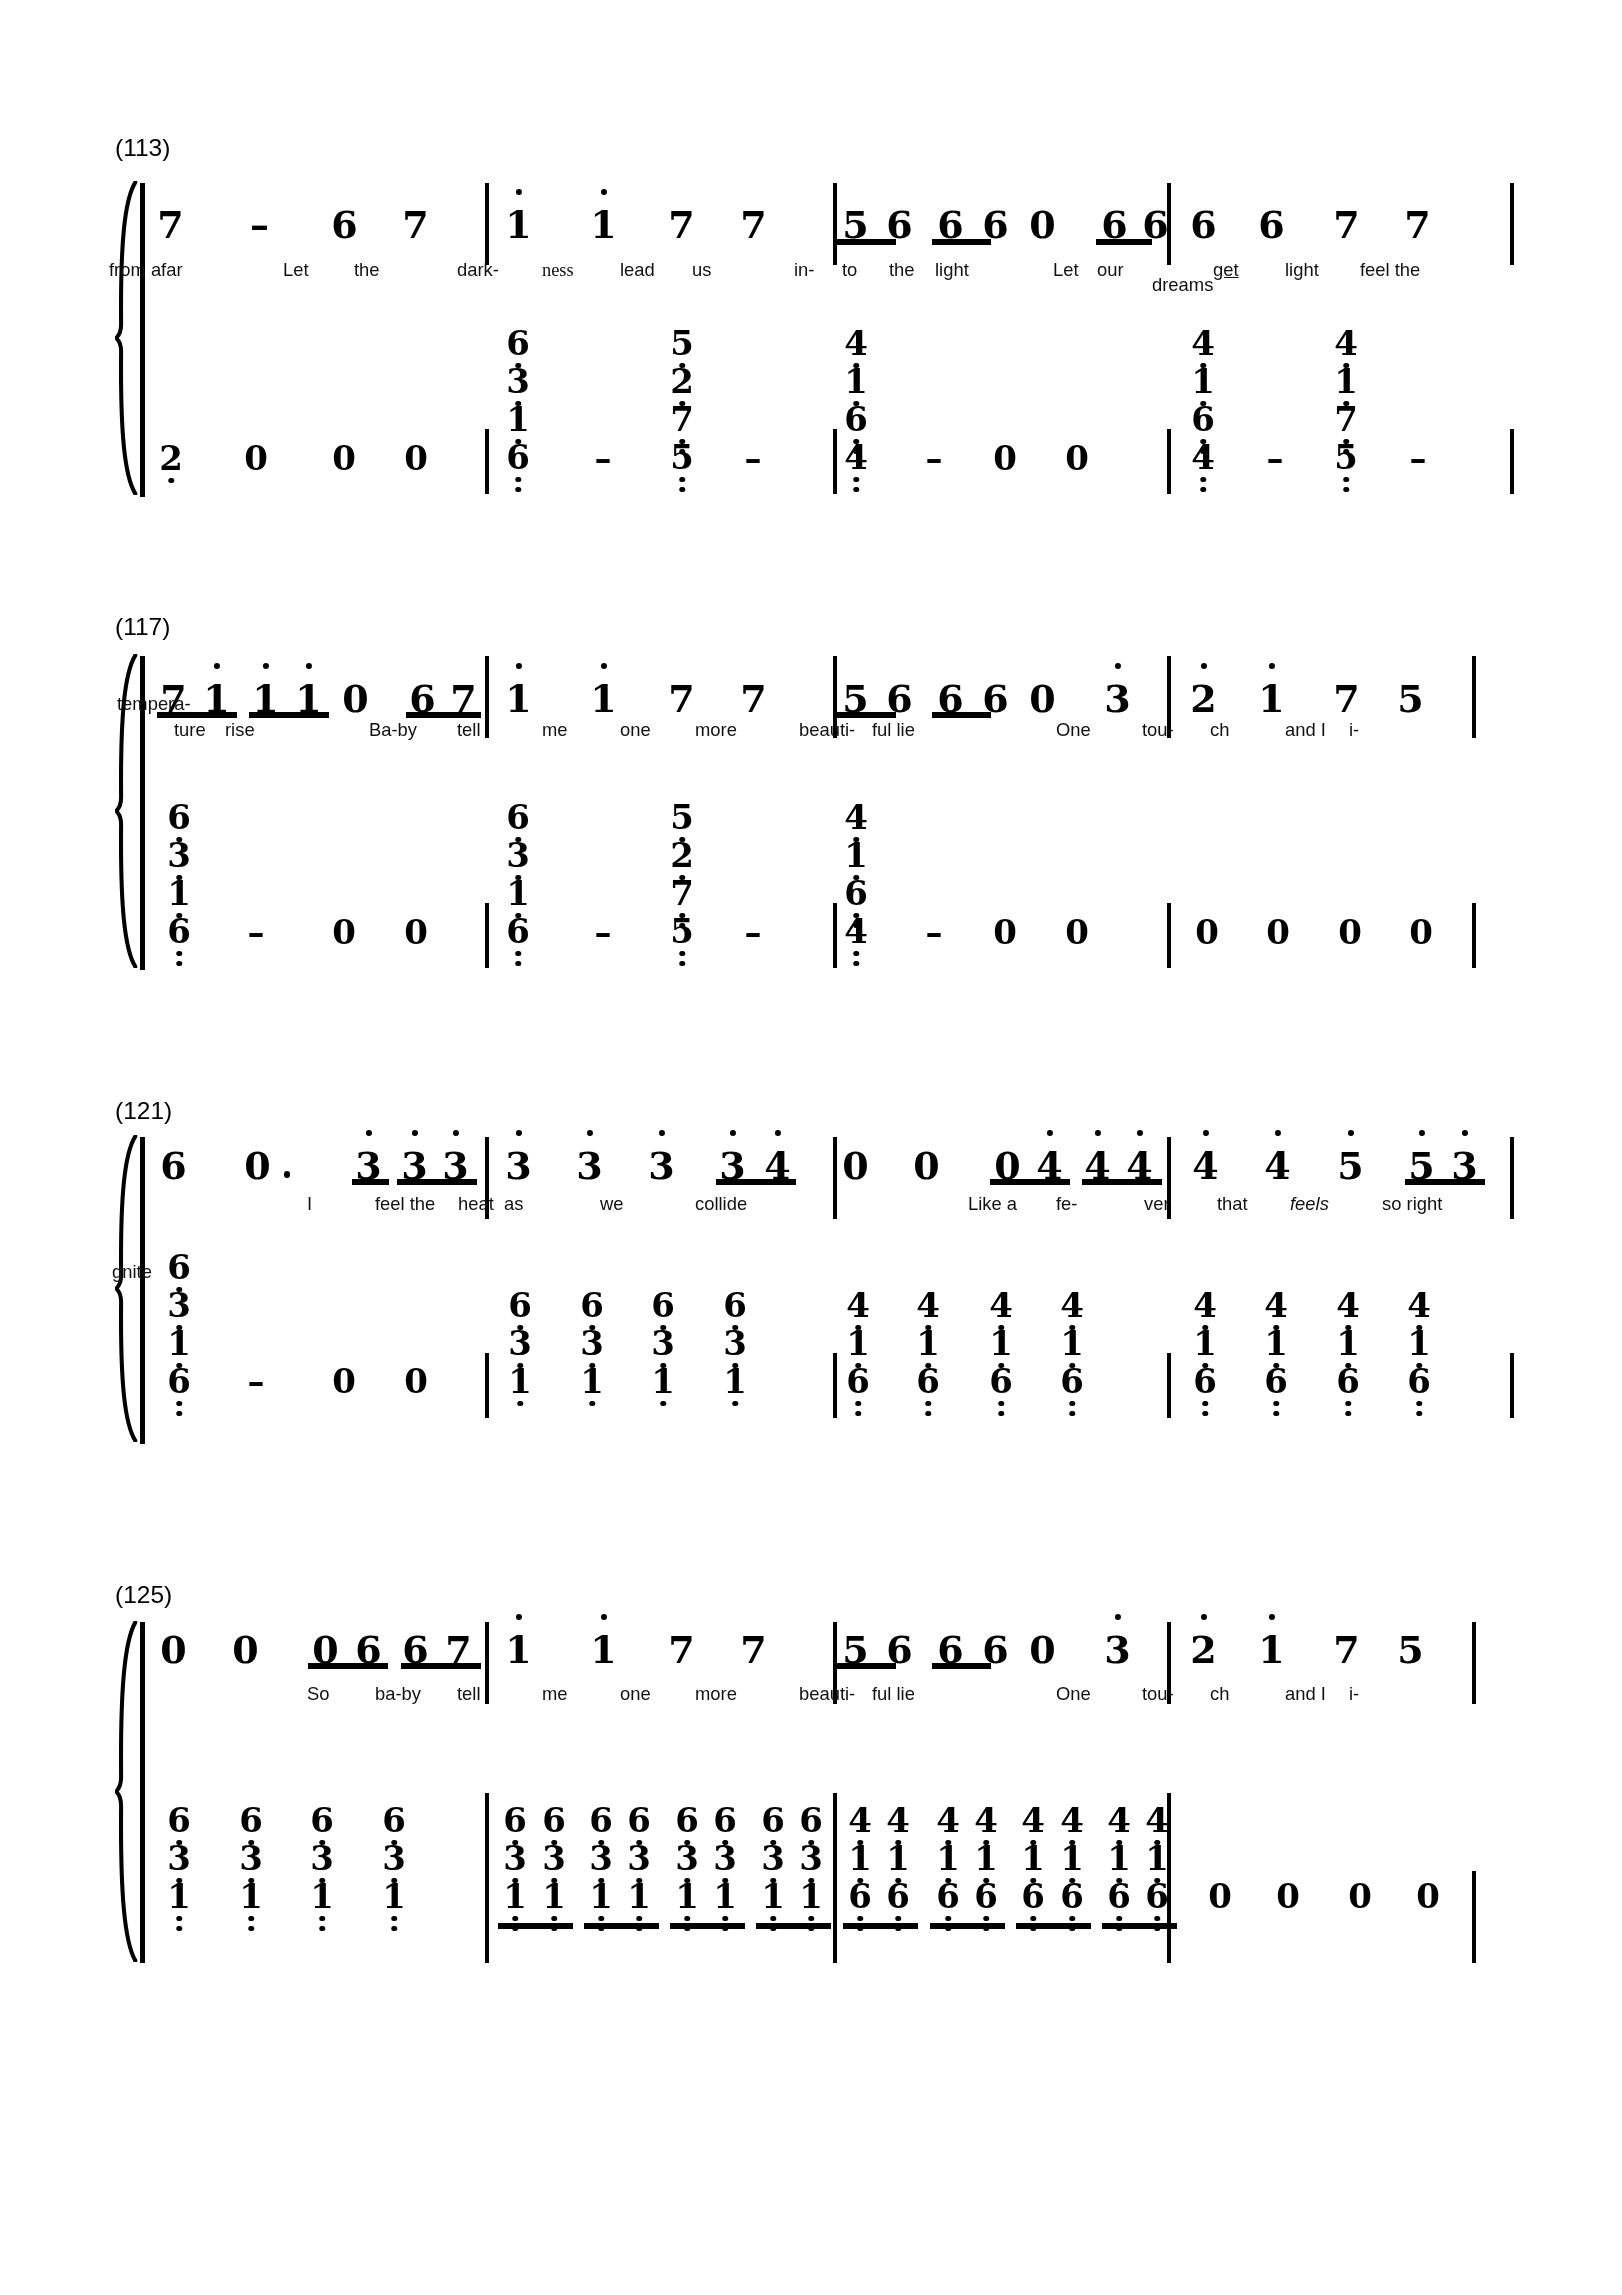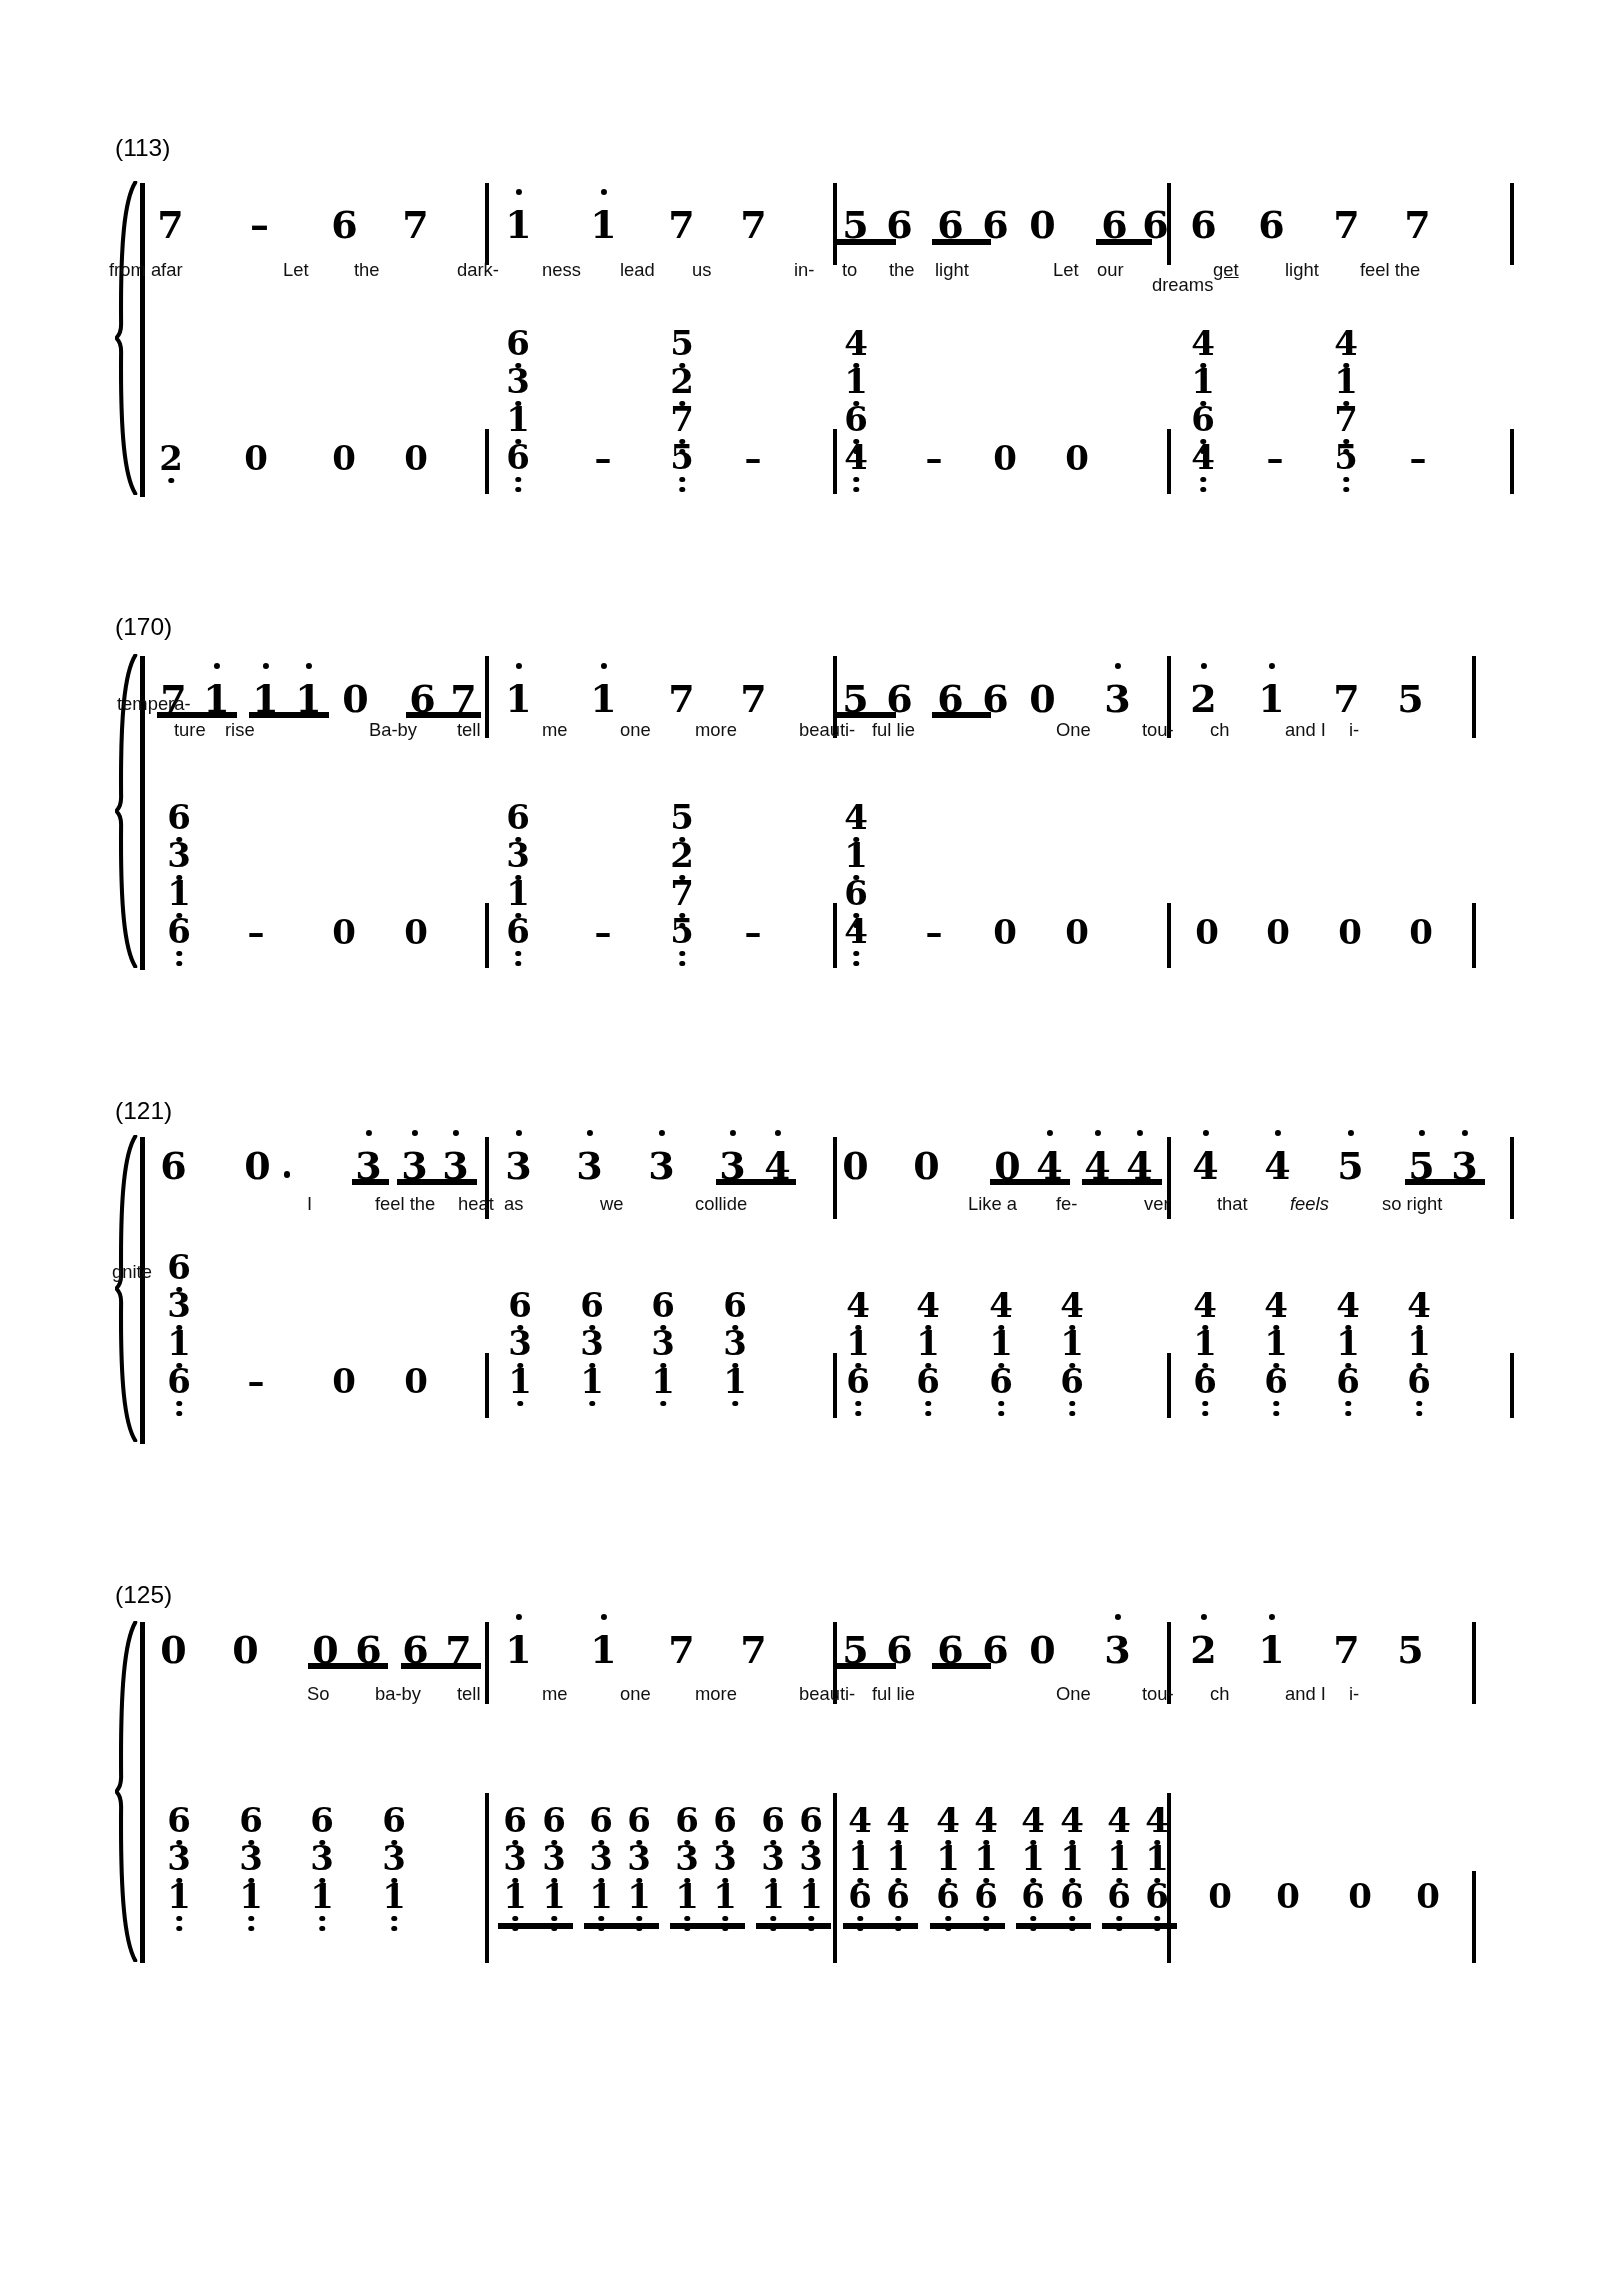--- a/index.html
+++ b/index.html
@@ -149,21 +149,21 @@
         <div class="mnote" style="left:1397px;top:204px;width:41px;">
           <span class="glyph">7</span>
         </div>
         <div class="beam" style="left:837px;top:239px;width:59px;"></div>
         <div class="beam" style="left:932px;top:239px;width:59px;"></div>
         <div class="beam" style="left:1096px;top:239px;width:56px;"></div>
         <div class="lyric" style="left:109px;top:259px;width:123px;">from afar</div>
         <div class="lyric" style="left:283px;top:259px;width:123px;">Let</div>
         <div class="lyric" style="left:354px;top:259px;width:123px;">the</div>
         <div class="lyric" style="left:457px;top:259px;width:123px;">dark-</div>
-        <div class="lyric" style="left:542px;top:259px;width:123px;">ness</div>
+        <div class="lyric" style="left:542px;top:259px;width:123px;font-family:Liberation Serif, serif;">ness</div>
         <div class="lyric" style="left:620px;top:259px;width:123px;">lead</div>
         <div class="lyric" style="left:692px;top:259px;width:123px;">us</div>
         <div class="lyric" style="left:794px;top:259px;width:123px;">in-</div>
         <div class="lyric" style="left:842px;top:259px;width:123px;">to</div>
         <div class="lyric" style="left:889px;top:259px;width:123px;">the</div>
         <div class="lyric" style="left:935px;top:259px;width:123px;">light</div>
         <div class="lyric" style="left:1053px;top:259px;width:123px;">Let</div>
         <div class="lyric" style="left:1097px;top:259px;width:123px;">our</div>
         <div class="lyric" style="left:1152px;top:274px;width:123px;">dreams</div>
         <div class="lyric" style="left:1213px;top:259px;width:123px;text-decoration:underline;">get</div>
@@ -227,21 +227,21 @@
           <div class="bnum">4<span class="dd"></span></div>
           <div class="bnum">1<span class="dd"></span></div>
           <div class="bnum">7<span class="dd"></span><span class="dd dd2"></span></div>
           <div class="bnum">5<span class="dd"></span><span class="dd dd2"></span></div>
         </div>
         <div class="bstack" style="left:1396px;top:439px;width:44px;">
           <div class="bnum">–</div>
         </div>
       </div>
       <div class="system" style="top: 0px;">
-        <div class="measure-no" style="left:115px;top:613px;">(170)</div>
+        <div class="measure-no" style="left:115px;top:613px;">(117)</div>
         <div class="brace" style="left:115px;top:654px;">
           <svg width="23" height="314" viewBox="0 0 34 460" preserveAspectRatio="none">
             <path d="M30 2 C14 27.599999999999998, 8 92, 9 207 C9.5 220.79999999999998, 6 225.4, 2 230 C6 234.6, 9.5 239.20000000000002, 9 253.00000000000003 C8 368, 14 432.4, 30 458" fill="none" stroke="#000" stroke-width="6" stroke-linecap="round"></path>
           </svg>
         </div>
         <div class="leftbar" style="left:140px;top:656px;height:314px;"></div>
         <div class="bar" style="left:485px;top:656px;height:82px;"></div>
         <div class="bar" style="left:833px;top:656px;height:82px;"></div>
         <div class="bar" style="left:1167px;top:656px;height:82px;"></div>
         <div class="bar" style="left:1472px;top:656px;height:82px;"></div>

